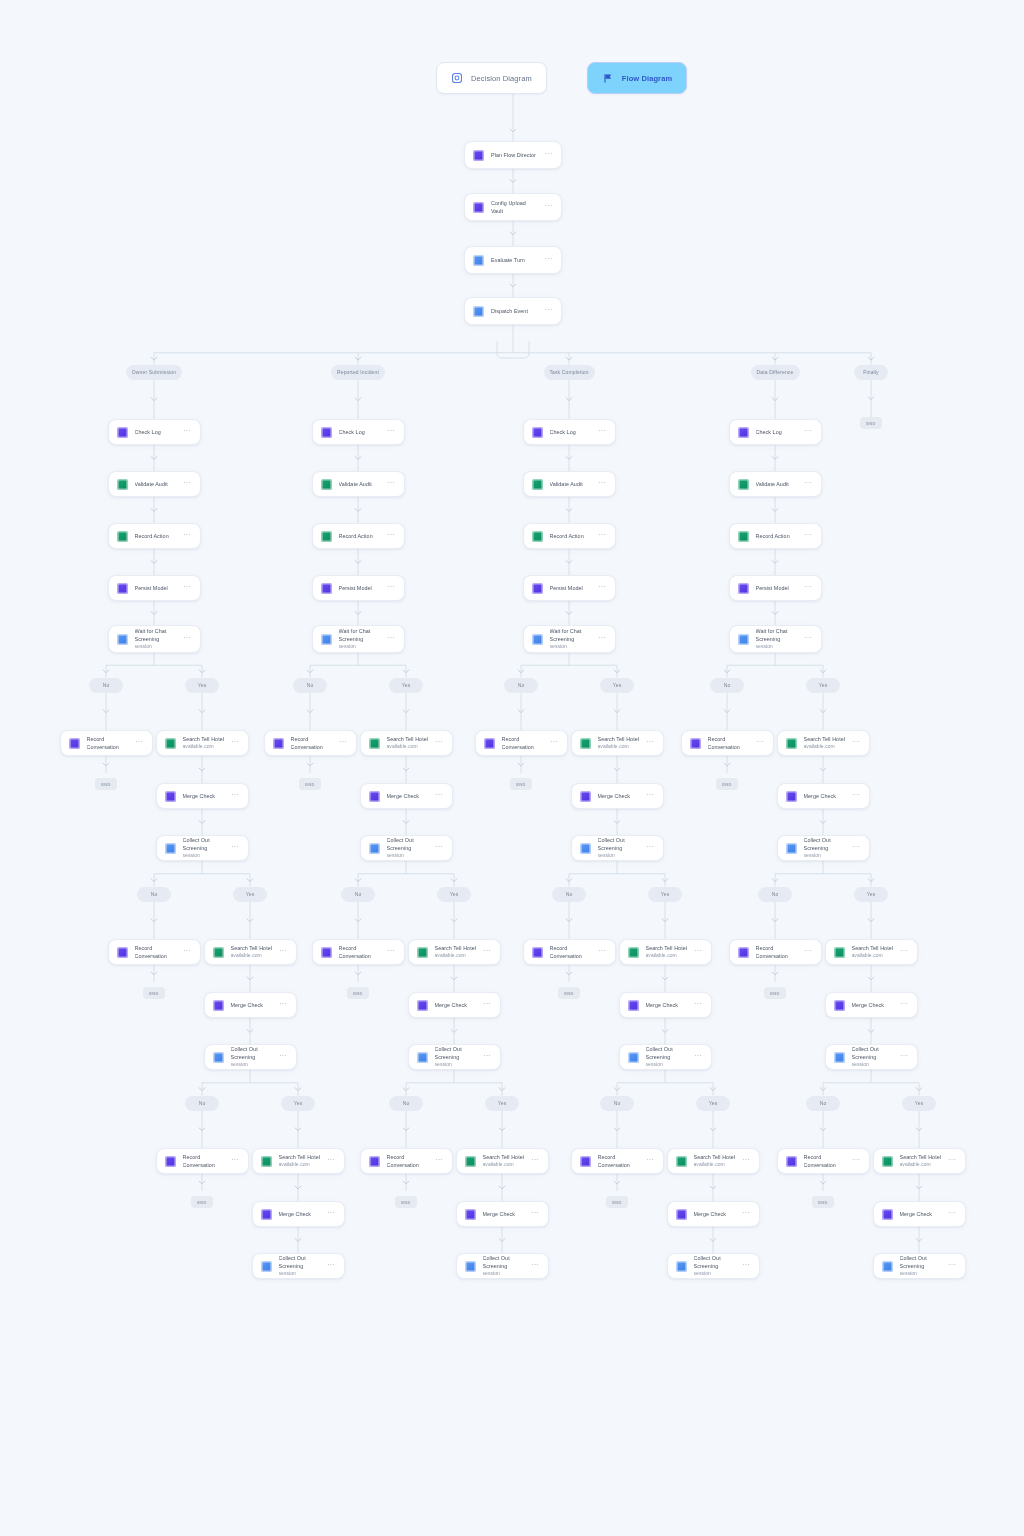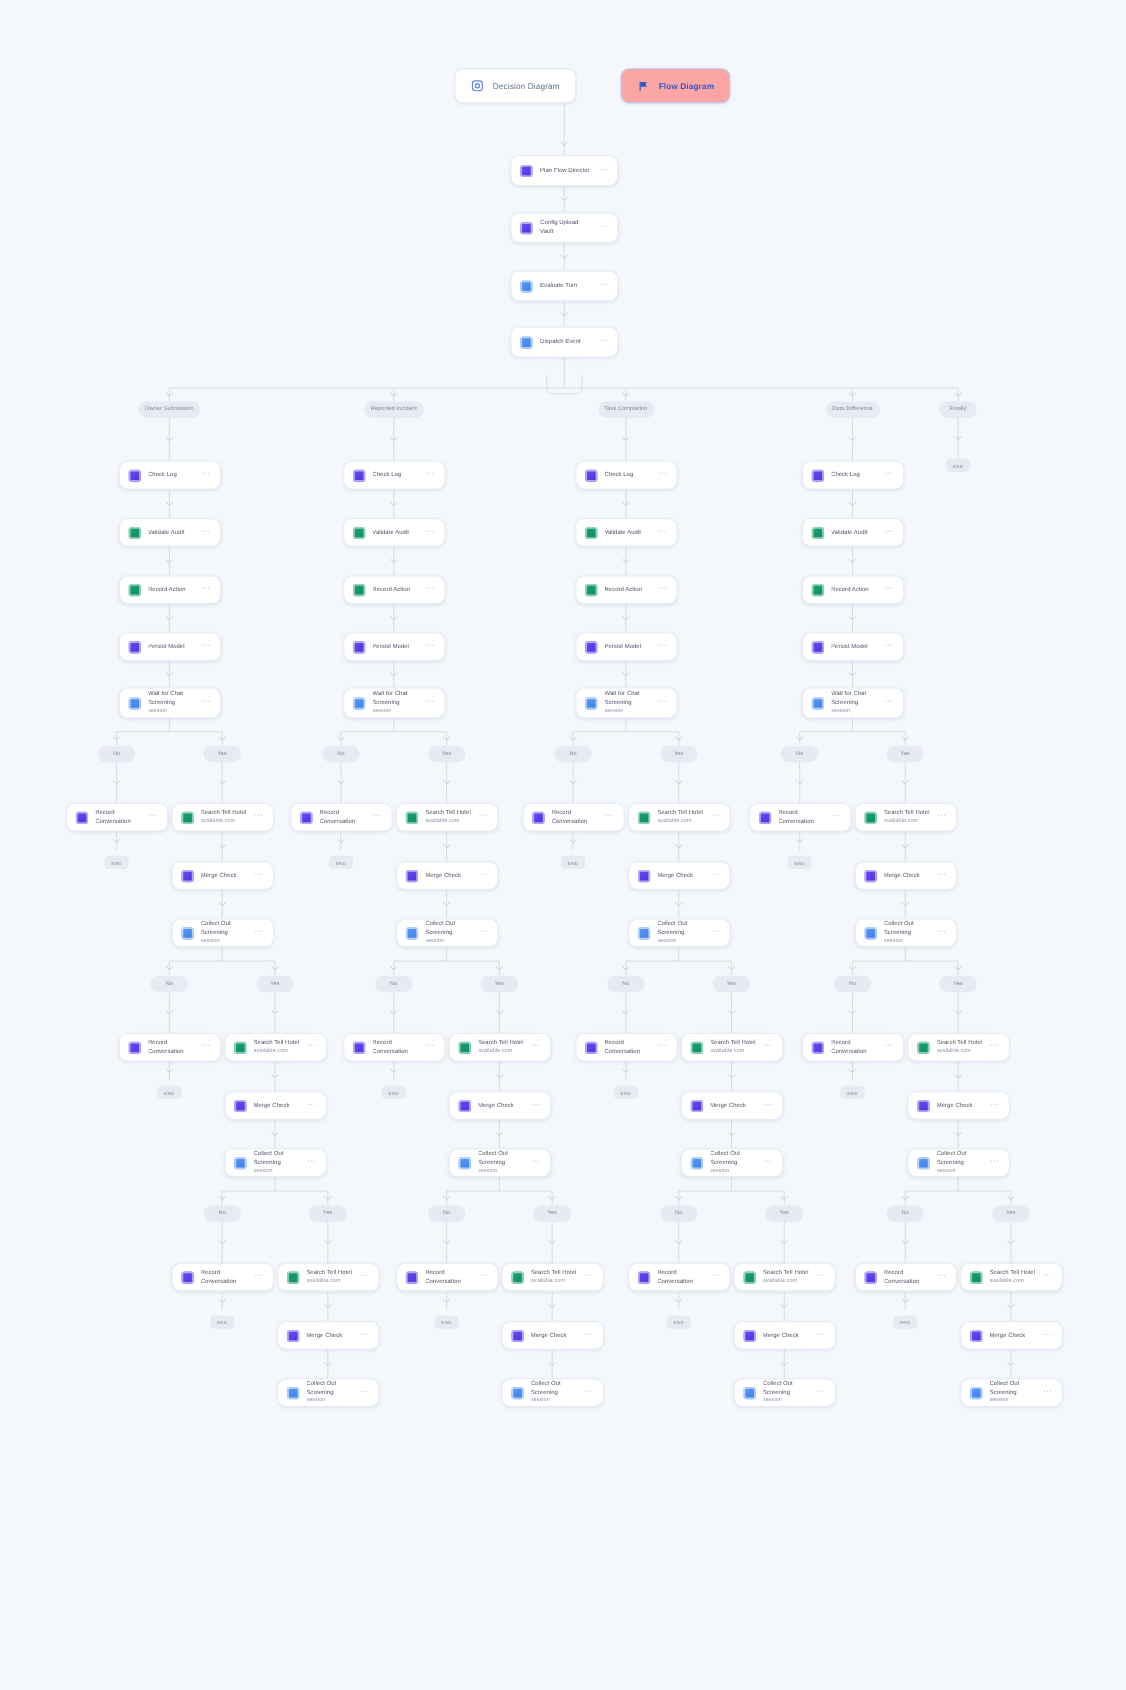--- a/index.html
+++ b/index.html
@@ -43,21 +43,21 @@
     border-radius: 8px;
     background: #ffffff;
     border: 1px solid #e2e8f2;
     box-shadow: 0 1px 2px rgba(30,50,90,.05);
     font-size: 7.5px;
     color: #64748b;
     letter-spacing: .1px;
     white-space: nowrap;
   }
   .tab.active {
-    background: #fca5a5;
+    background: #7dd3fc;
     border-color: #b9cdf8;
     color: #2f58c8;
     font-weight: 600;
   }
   .tab .tico { width: 12px; height: 12px; display: block; flex: none; }
 
   
   .node {
     position: absolute;
     display: flex;
@@ -390,21 +390,21 @@
       <path d="M919 1110.5 L919 1148" stroke="#d3dce8" stroke-width="0.9" fill="none"></path>
       <path d="M915.8 1127.65 L919 1130.65 L922.2 1127.65" stroke="#c2ccdb" stroke-width="0.9" fill="none"></path>
       <path d="M823 1174 L823 1191" stroke="#d3dce8" stroke-width="0.9" fill="none"></path>
       <path d="M819.8 1180.9 L823 1183.9 L826.2 1180.9" stroke="#c2ccdb" stroke-width="0.9" fill="none"></path>
       <path d="M919 1174 L919 1201" stroke="#d3dce8" stroke-width="0.9" fill="none"></path>
       <path d="M915.8 1185.9 L919 1188.9 L922.2 1185.9" stroke="#c2ccdb" stroke-width="0.9" fill="none"></path>
       <path d="M919 1227 L919 1253" stroke="#d3dce8" stroke-width="0.9" fill="none"></path>
       <path d="M915.8 1238.4 L919 1241.4 L922.2 1238.4" stroke="#c2ccdb" stroke-width="0.9" fill="none"></path>
     </svg>
 
-  <div class="tabbar" id="tabbar" style="left:413px; top:62px;gap:40px;">
+  <div class="tabbar" id="tabbar" style="left:436px; top:62px;gap:40px;">
       <div class="tab">
         <span>
           <svg class="tico" viewBox="0 0 16 16" fill="none" stroke="#5b82ea" stroke-width="1.4">
             <rect x="2" y="2" width="12" height="12" rx="3.5"></rect>
             <circle cx="8" cy="8" r="2.6"></circle>
           </svg>
         </span>
         <span>Decision Diagram</span>
       </div>
       <div class="tab active">

